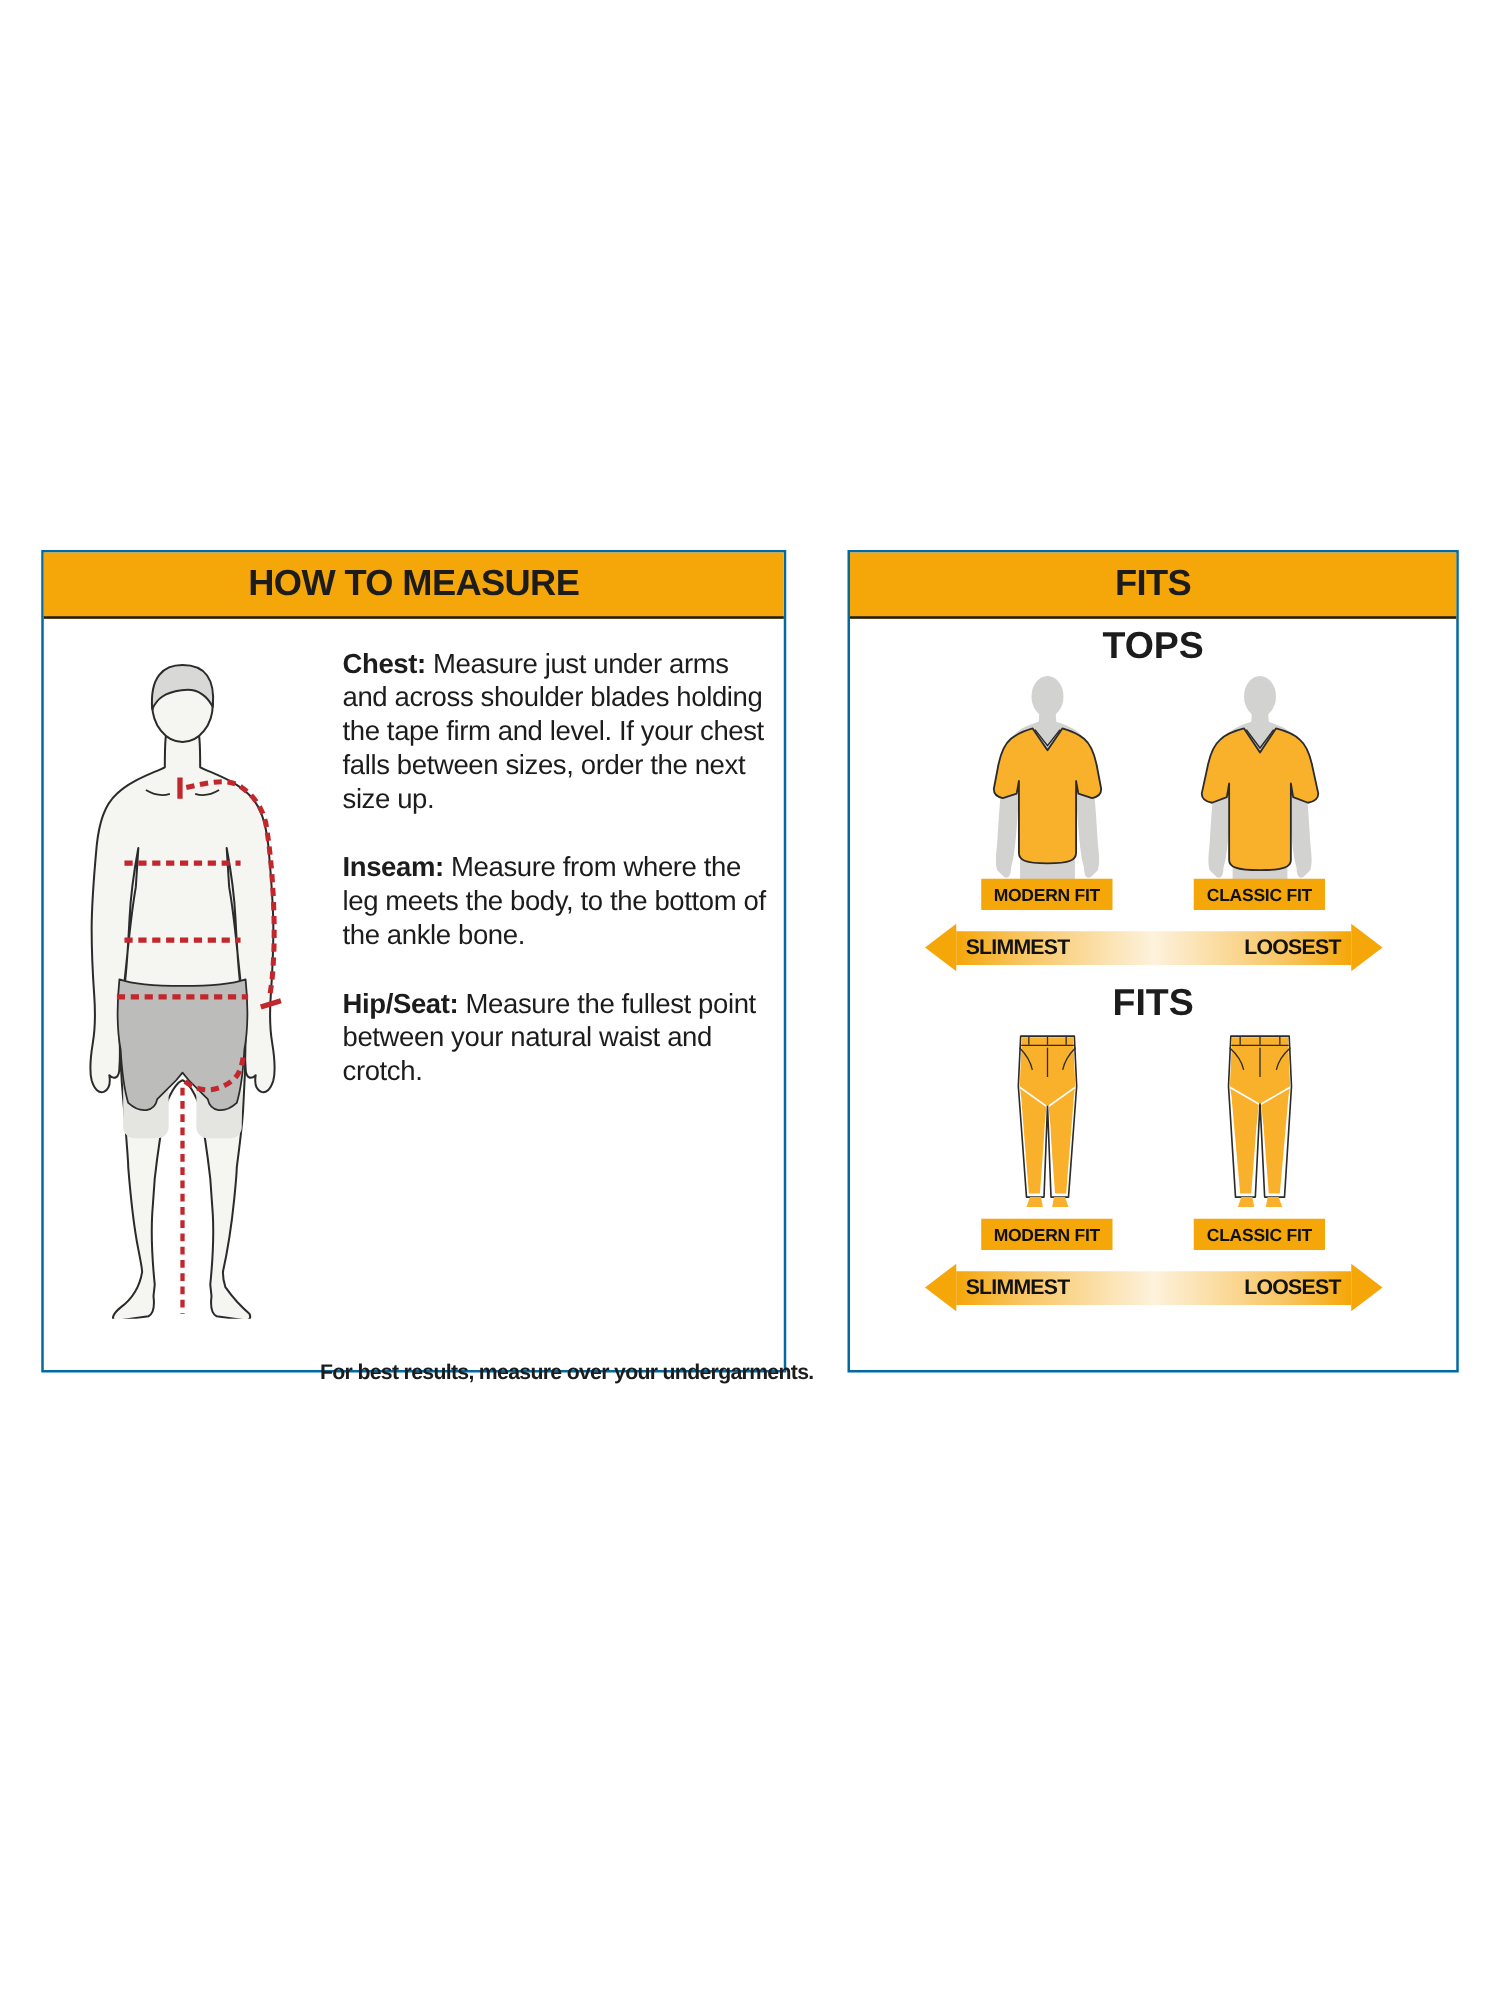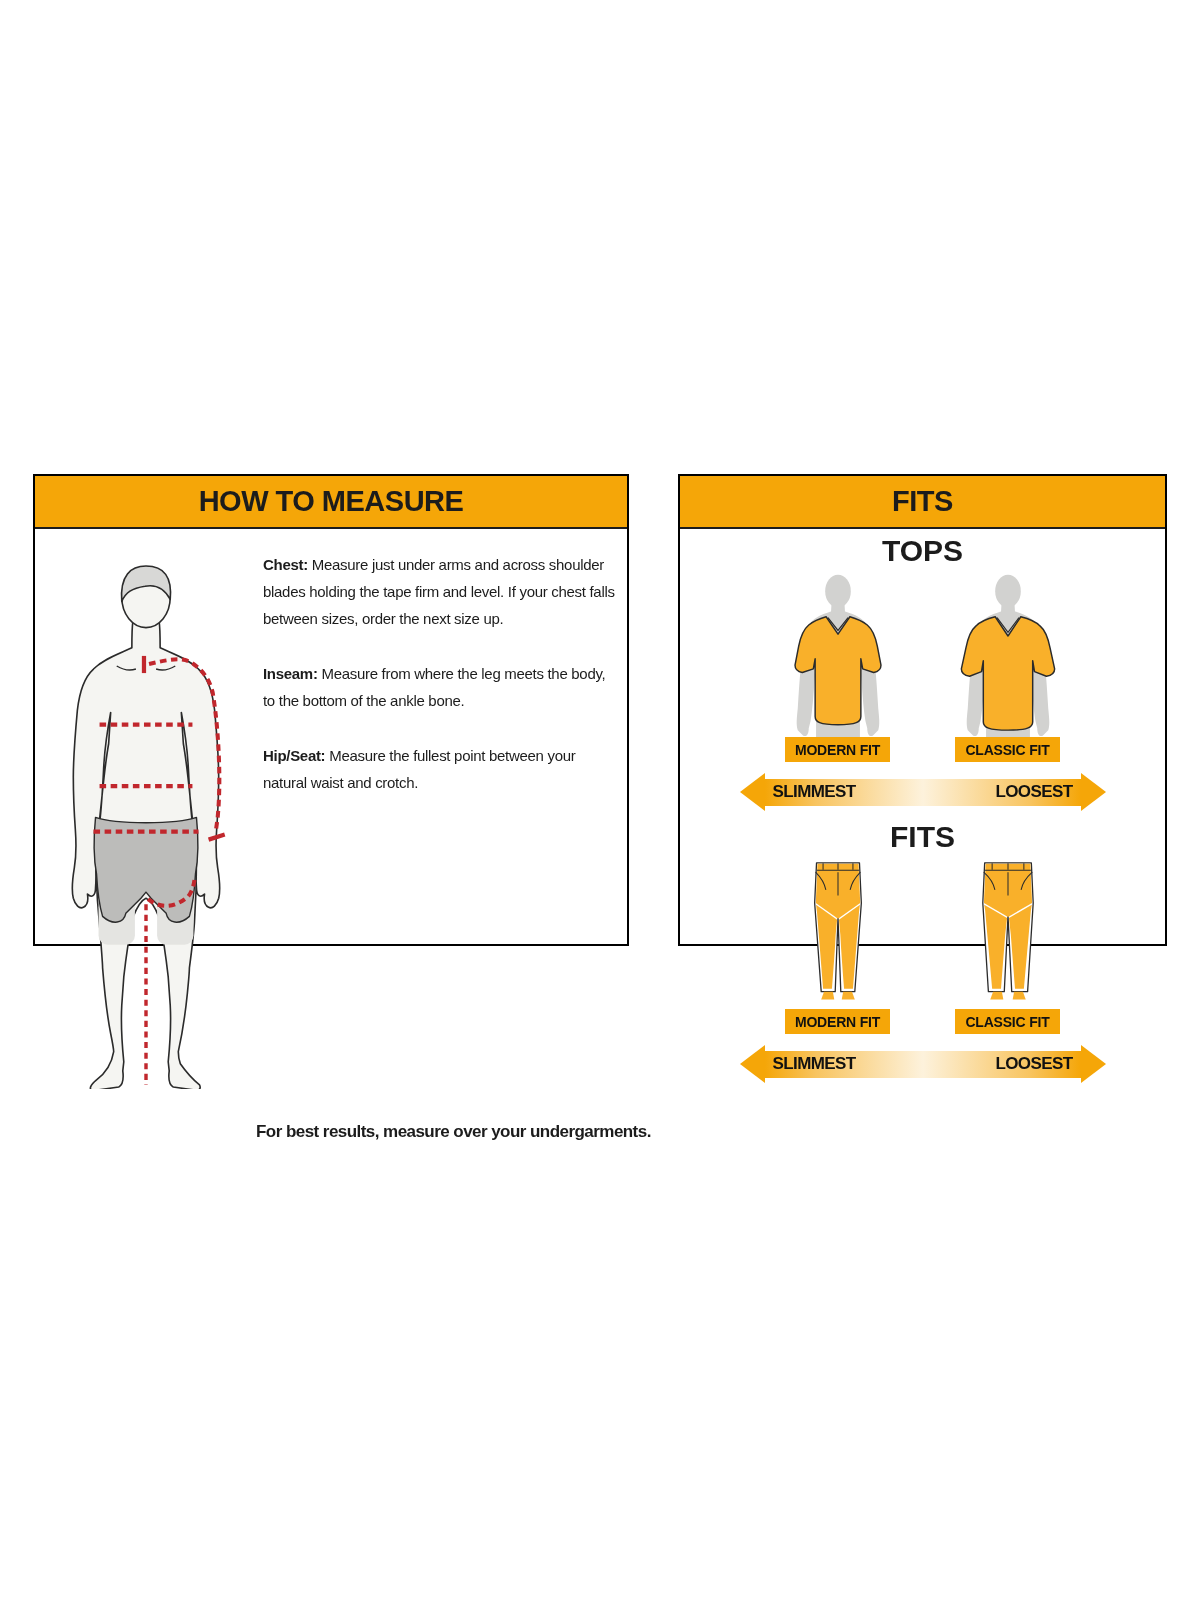--- a/index.html
+++ b/index.html
@@ -1,27 +1,27 @@
 <!DOCTYPE html>
 <html><head>
 <meta charset="utf-8">
 <style>
   html,body{margin:0;padding:0;background:#ffffff;}
   body{width:1200px;height:1600px;position:relative;font-family:"Liberation Sans",sans-serif;color:#1c1c1c;}
   .stage{position:absolute;inset:0;}
-  .panel{position:absolute;top:474px;height:472px;background:#fff;border:2px solid #000000;box-sizing:border-box;}
+  .panel{position:absolute;top:440px;height:658px;background:#fff;border:2px solid #0369a1;box-sizing:border-box;}
   .panel-measure{left:33px;width:596px;}
   .panel-fits{left:678px;width:489px;}
   .panel-header{height:51px;background:#F5A608;border-bottom:2px solid #1c1c1c;display:flex;align-items:center;justify-content:center;}
   .panel-header h1{margin:0;font-size:29px;font-weight:bold;letter-spacing:-.5px;}
   .panel-body{position:relative;height:603px;}
   
   .figure-svg{position:absolute;left:26px;top:30px;width:170px;height:530px;}
   .instructions{position:absolute;left:228px;top:22px;width:356px;}
-  .instruction{margin:0 0 28px 0;font-size:15px;line-height:27px;letter-spacing:-.3px;}
+  .instruction{margin:0 0 28px 11px;font-size:22px;line-height:27px;letter-spacing:-.3px;}
   .instruction strong{letter-spacing:-.3px;}
   .footnote{position:absolute;left:180px;top:593px;font-weight:bold;font-size:17px;letter-spacing:-.55px;white-space:nowrap;margin-left:41px;}
   
   .fits-body{display:flex;flex-direction:column;align-items:center;padding-top:4px;text-align:center;}
   .section-heading{font-size:30px;font-weight:bold;letter-spacing:0;line-height:36px;margin:0;}
   .heading-pants{margin-top:8px;}
   .fit-row{display:flex;gap:20px;margin-top:2px;}
   .fit-col{width:150px;display:flex;flex-direction:column;align-items:center;}
   .fit-badge{display:inline-block;background:#F5A608;color:#111;font-weight:bold;font-size:14px;letter-spacing:-.2px;padding:5px 10px 4px;margin-top:-6px;white-space:nowrap;}
   .pants-col .fit-badge{margin-top:4px;}

